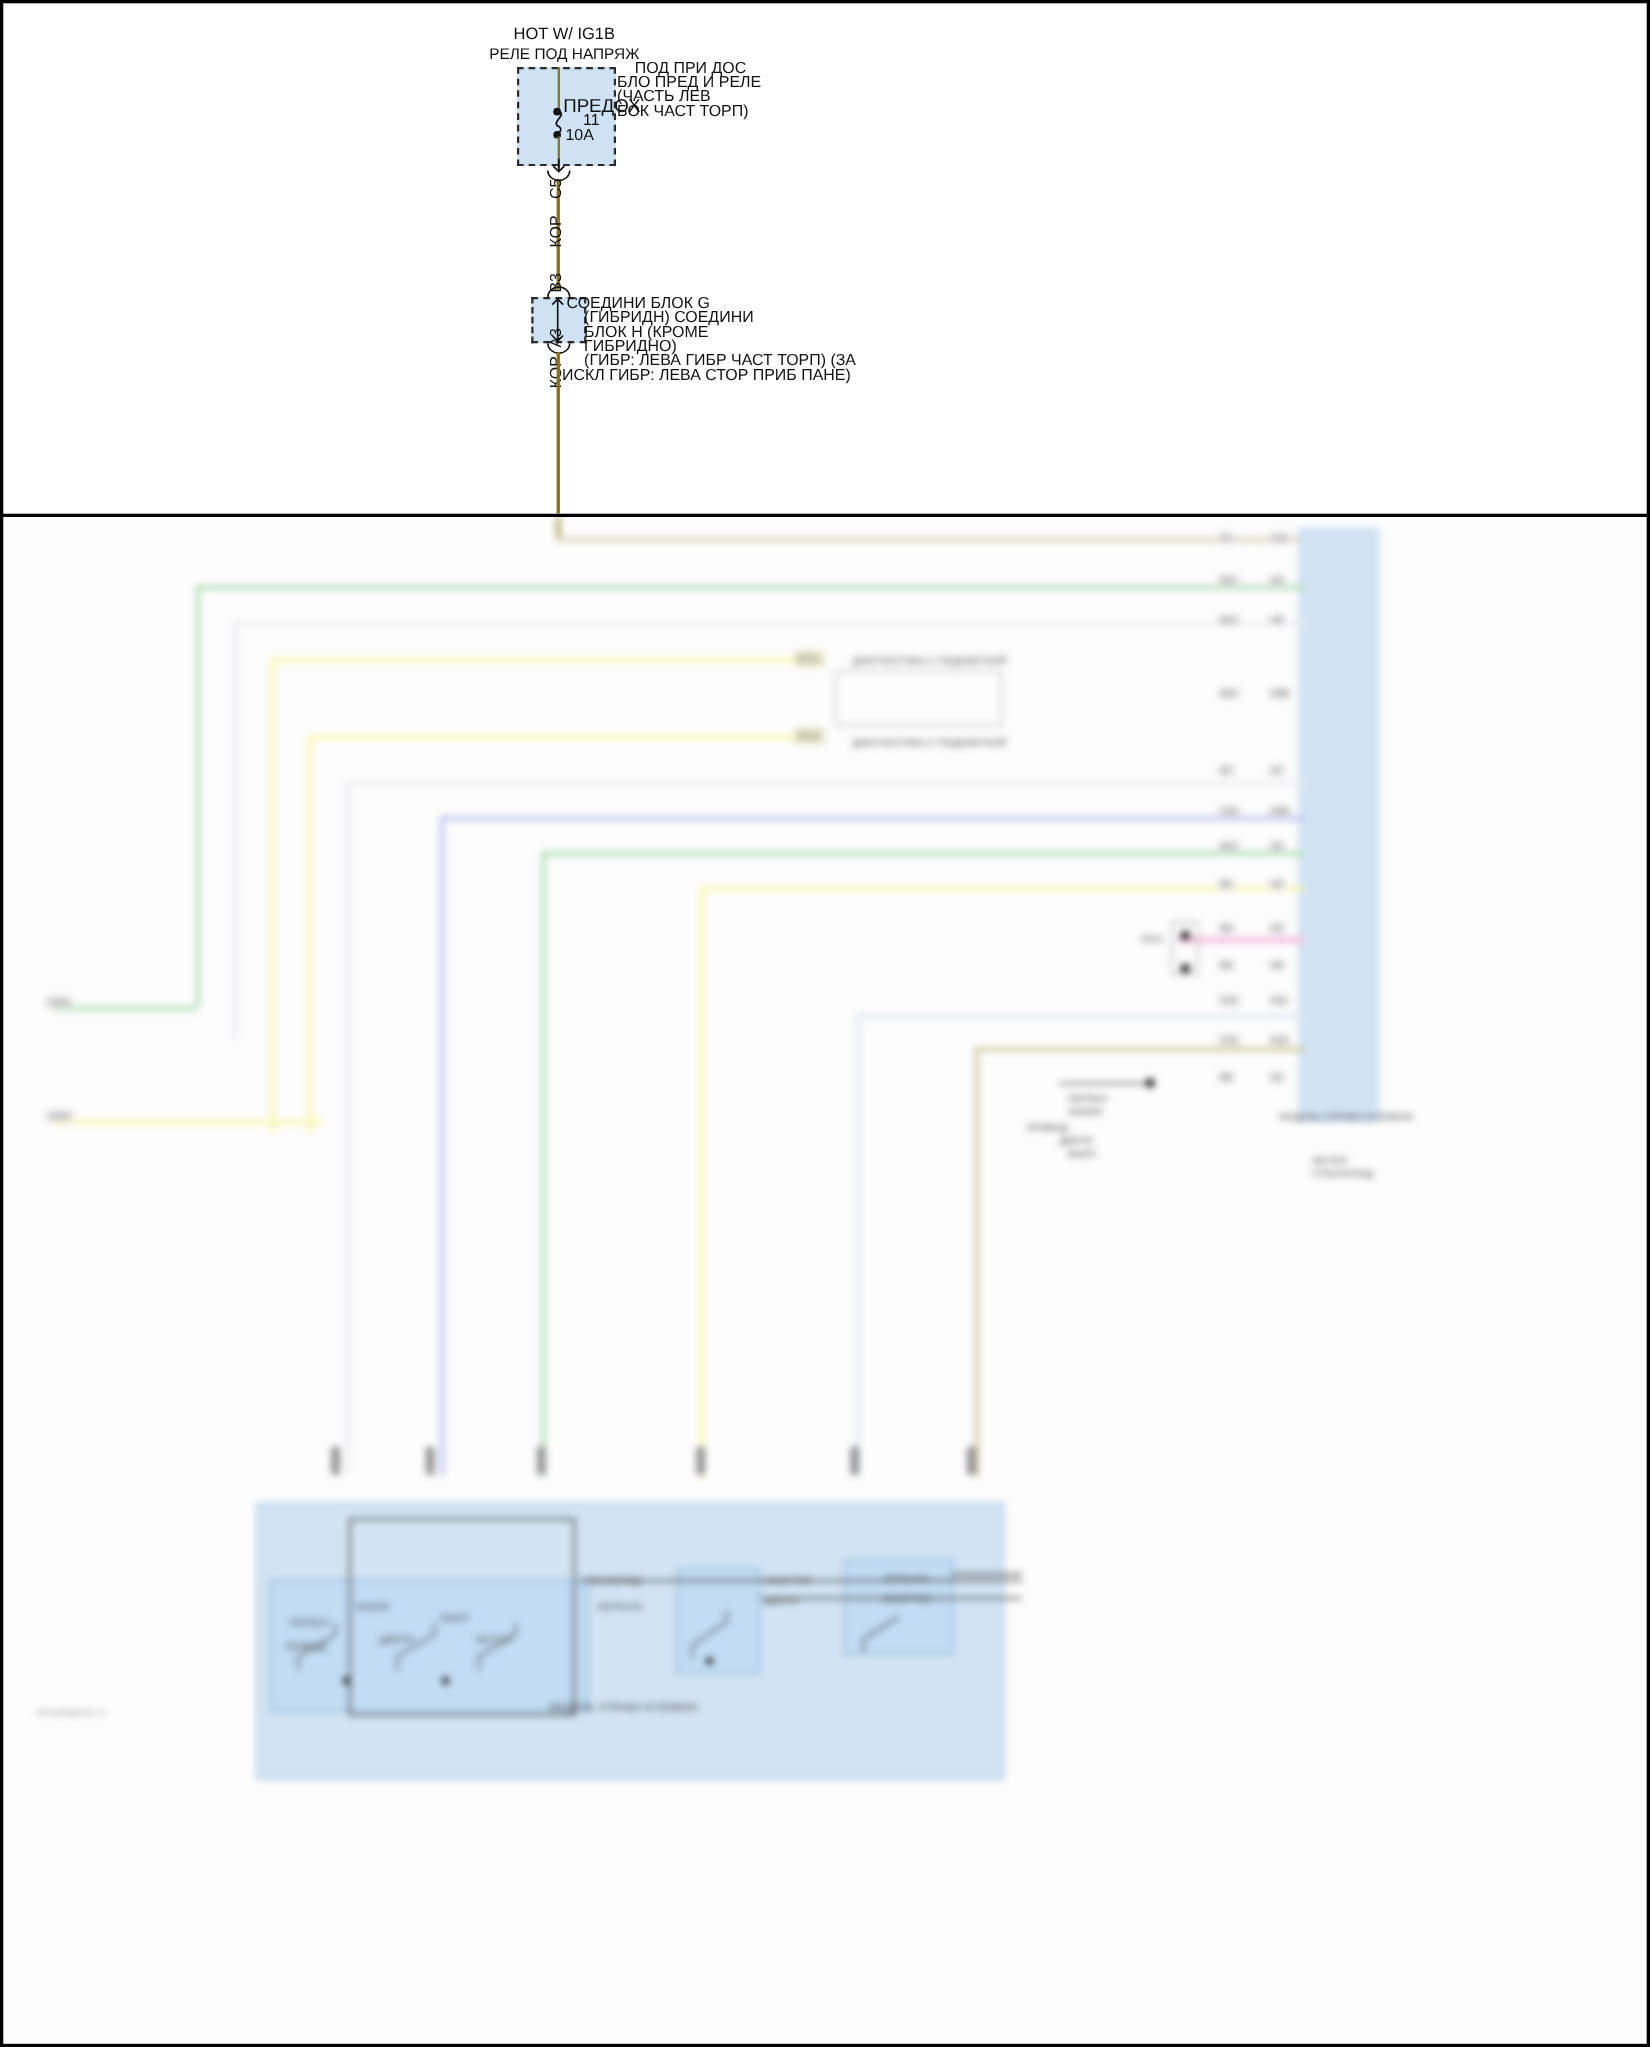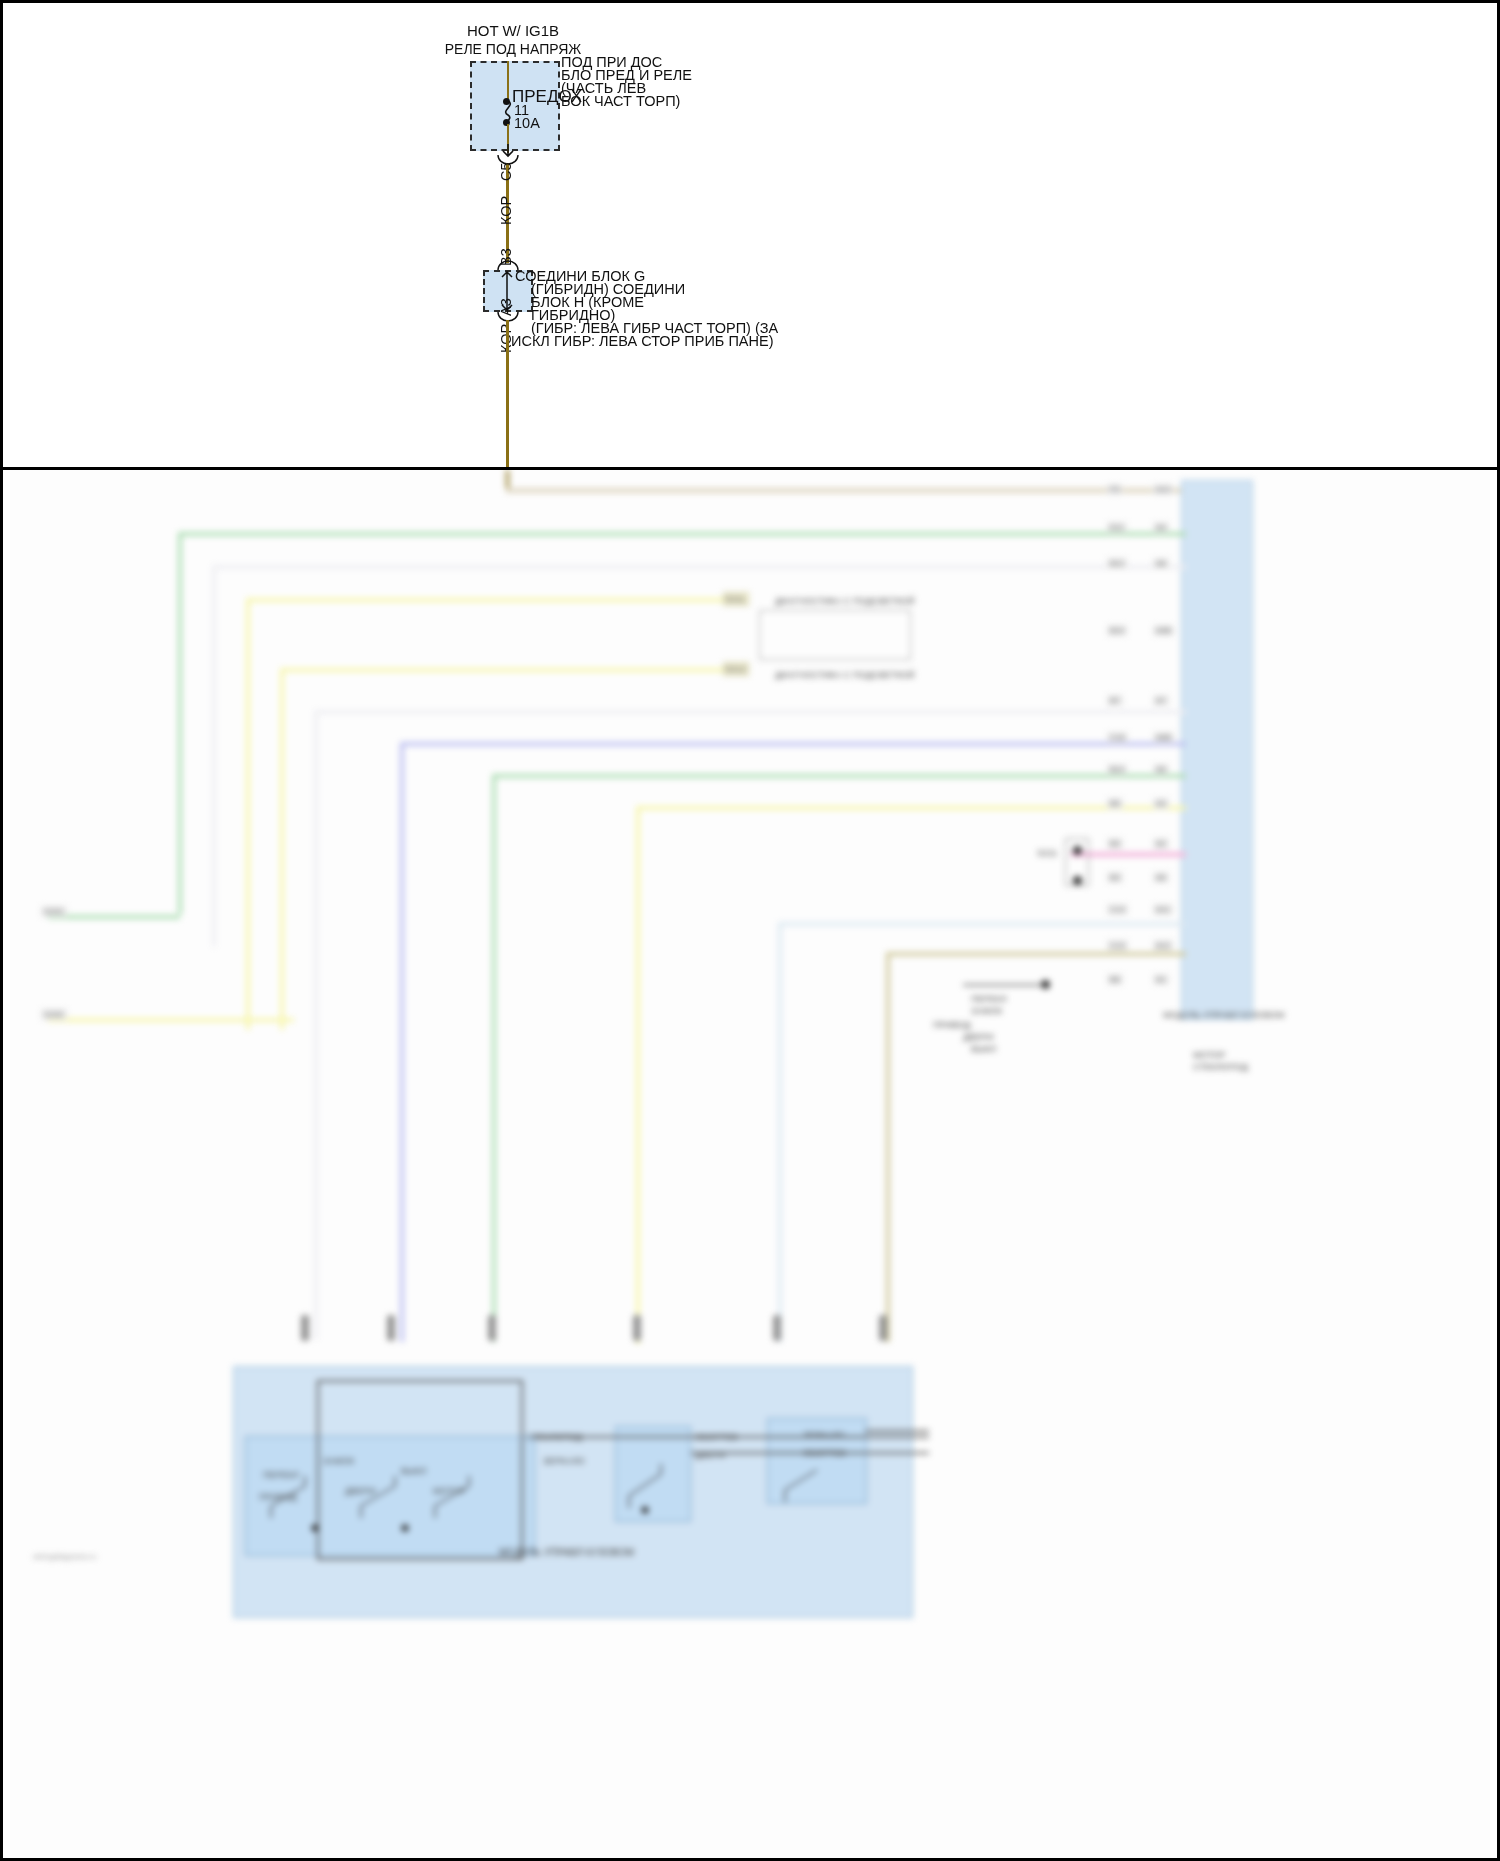--- a/index.html
+++ b/index.html
@@ -67,35 +67,35 @@
 
 <div id="page">
 
   <div id="top-panel">
 
     <div class="lbl c" style="left:400px;top:20px;width:220px;font-size:15px;font-weight:400;">HOT W/ IG1B</div>
     <div class="lbl c" style="left:380px;top:38px;width:260px;font-size:14px;">РЕЛЕ ПОД НАПРЯЖ</div>
 
     <div class="dashbox" style="left:467px;top:58px;width:90px;height:90px;"></div>
 
-    <div class="lbl" style="left:558px;top:51px;">ПОД ПРИ ДОС</div>
+    <div class="lbl" style="left:574px;top:51px;">ПОД ПРИ ДОС</div>
     <div class="lbl" style="left:558px;top:64px;">БЛО ПРЕД И РЕЛЕ</div>
     <div class="lbl" style="left:558px;top:77px;">(ЧАСТЬ ЛЕВ</div>
     <div class="lbl" style="left:558px;top:90px;">БОК ЧАСТ ТОРП)</div>
 
     <div class="solidwire" style="left:504px;top:58px;width:2px;height:41px;"></div>
 
     <svg style="position:absolute;left:496px;top:97px;" width="22" height="24">
       <path d="M9,1 C17,5 1,11 9,15 C14,18 7,21 9,23" fill="none" stroke="#111" stroke-width="1.6"></path>
     </svg>
     <div class="dot" style="left:500px;top:95px;width:7px;height:7px;"></div>
     <div class="dot" style="left:500px;top:116px;width:7px;height:7px;"></div>
 
     <div class="lbl" style="left:509px;top:86px;font-size:17px;">ПРЕДОХ</div>
-    <div class="lbl" style="left:511px;top:99px;font-size:14.5px;">11</div>
+    <div class="lbl" style="left:527px;top:99px;font-size:14.5px;">11</div>
     <div class="lbl" style="left:511px;top:112px;font-size:14.5px;">10A</div>
 
     <div class="solidwire" style="left:504px;top:121px;width:2px;height:29px;"></div>
     <svg style="position:absolute;left:497px;top:141px;" width="16" height="14">
       <path d="M8,0 L8,11 M3,7 L8,12 L13,7" fill="none" stroke="#111" stroke-width="1.6"></path>
     </svg>
 
     <svg style="position:absolute;left:494px;top:151px;" width="22" height="12">
       <path d="M1,1 A10,9 0 0,0 21,1" fill="none" stroke="#111" stroke-width="1.4"></path>
     </svg>

